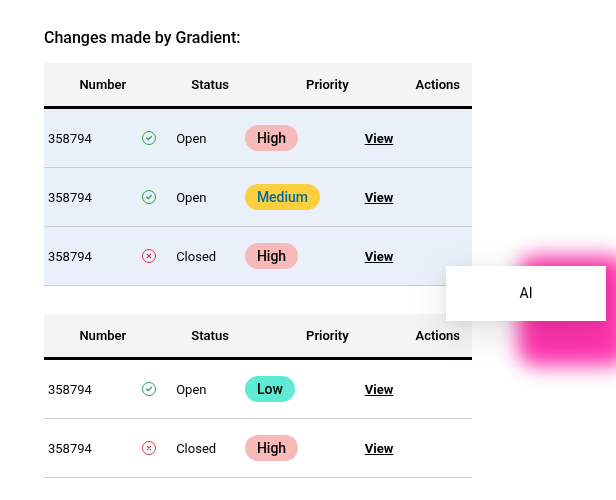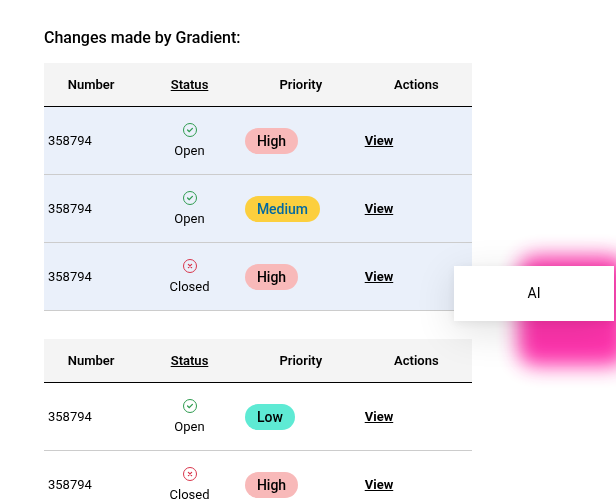--- a/index.html
+++ b/index.html
@@ -31,41 +31,40 @@
       margin-bottom: 16px;
     }
     .table {
       width: 100%;
       border-collapse: collapse;
     }
     .table thead tr {
       background: #f4f4f4;
     }
     .table th {
-      text-align: center;
+      text-align: right;
       padding: 14px 12px;
       font-size: 13px;
       font-weight: 600;
       color: #000;
-      border-bottom: 1px solid #000000;
+      border-bottom: 3px solid #000000;
     }
     .table td {
       padding: 16px 4px;
       font-size: 13px;
       color: #000;
       border-bottom: 1px solid #ccc;
     }
     .table-gradient tbody tr {
       background: #eaf0fa;
     }
     .status-cell {
       display: flex;
       align-items: center;
-      gap: 6px;
-      flex-direction: column;
+      gap: 20px;
     }
     .status-icon {
       width: 14px;
       height: 14px;
       border-radius: 50%;
       display: inline-flex;
       align-items: center;
       justify-content: center;
       border: 1.5px solid;
       flex-shrink: 0;
@@ -104,37 +103,37 @@
     .view-link {
       text-decoration: underline;
       color: #000000;
       cursor: pointer;
       font-weight: 700;
     }
     .section-gap {
       height: 28px;
     }
     .col-number { width: 22%; }
-    .col-status { width: 24%; text-decoration: underline; }
+    .col-status { width: 24%; }
     .col-priority { width: 28%; }
     .col-actions { width: 26%; }
     .glow-backdrop {
       position: absolute;
       right: -12px;
       top: 256px;
       width: 110px;
       height: 110px;
       background: #ff1fa5;
       border-radius: 18px;
       filter: blur(10px);
       opacity: 0.9;
     }
     .callout {
       position: absolute;
-      right: 2px;
+      right: 10px;
       top: 266px;
       width: 160px;
       background: #fff;
       padding: 18px 16px;
       text-align: center;
       font-size: 14px;
       font-weight: 400;
       color: #000;
       box-shadow: 0 10px 40px rgba(0,0,0,0.12), 0 2px 8px rgba(0,0,0,0.06);
       line-height: 1.35;

